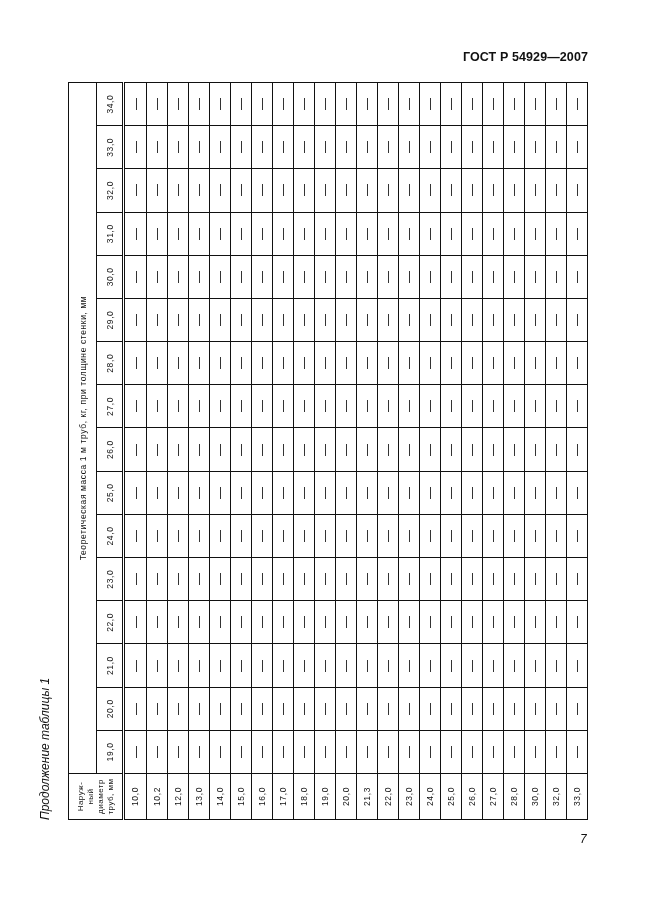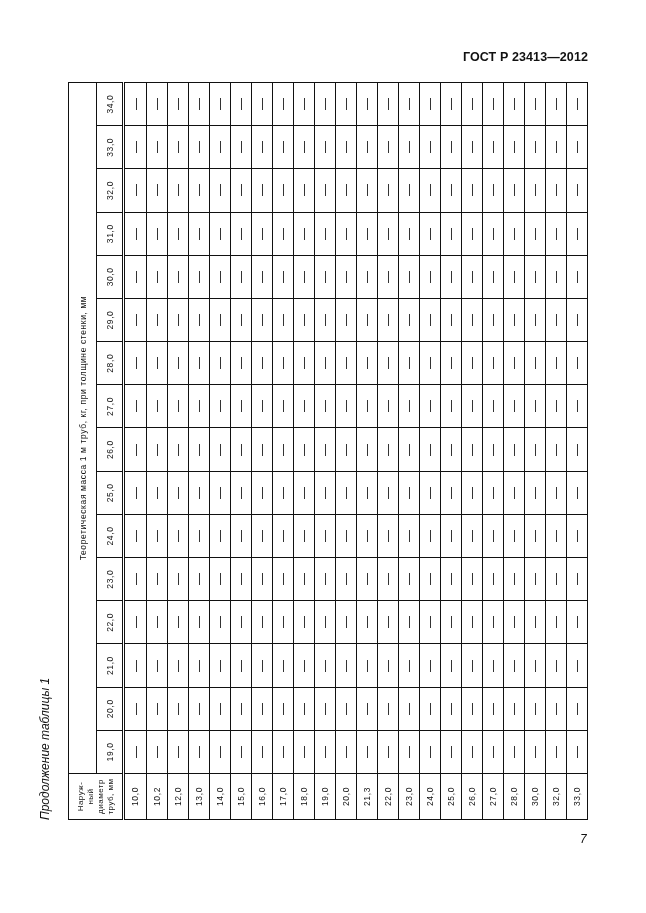--- a/index.html
+++ b/index.html
@@ -16,21 +16,21 @@
   .thk-cell { height:25px; letter-spacing:0.6px; }
   .dia-head { width:45px; font-size:8px; line-height:10px; letter-spacing:0.5px; }
   .dia-cell { letter-spacing:0.6px; }
   tr.first-data td { border-top:3px double #111; }
   td.after-dia, th.after-dia { border-left:3px double #111; }
   .dash { display:inline-block; width:12px; height:1px; background:#333; vertical-align:middle; }
 </style>
 </head>
 <body>
 
-<div class="doc-header">ГОСТ Р 23413—2012</div>
+<div class="doc-header">ГОСТ Р 54929—2007</div>
 <div class="caption">Продолжение таблицы 1</div>
 
 <div class="rot-wrap">
   <table class="t" id="tbl">
     <thead>
       <tr>
         <th class="dia-head" rowspan="2">Наруж-ный диаметр труб, мм</th>
         <th class="title-cell after-dia" id="grp" colspan="16">Теоретическая масса 1 м труб, кг, при толщине стенки, мм</th>
       </tr>
       <tr id="thkrow">

